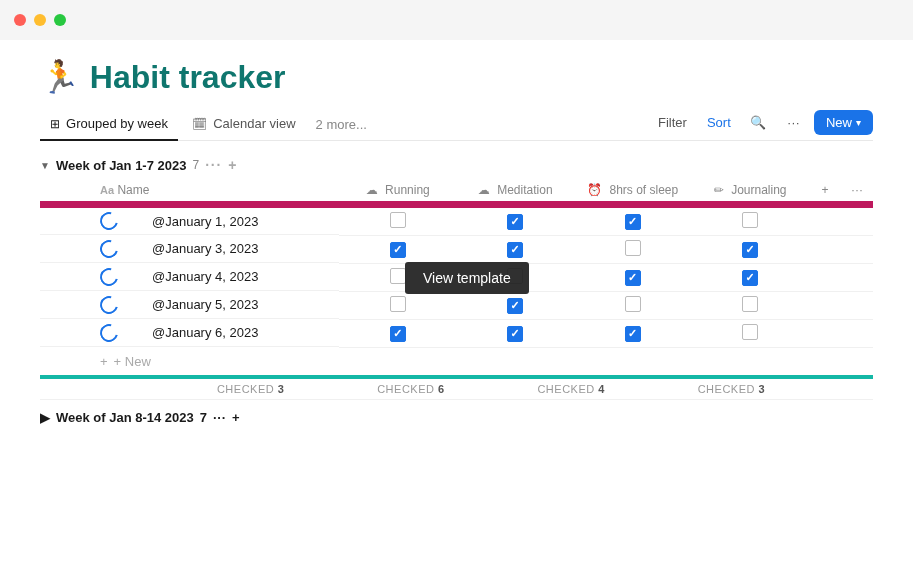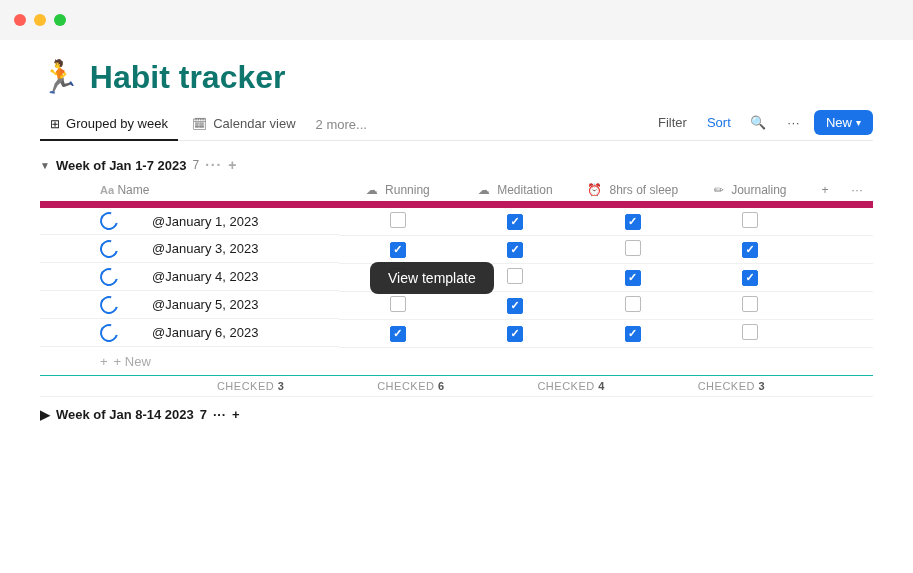--- a/index.html
+++ b/index.html
@@ -226,21 +226,21 @@
       font-size: 11px;
       font-weight: bold;
     }
 
     
     .footer-row td {
       padding: 6px 8px;
       font-size: 11px;
       color: #999;
       text-align: center;
-      border-top: 1px solid #14b8a6;
+      border-top: 4px solid #14b8a6;
       letter-spacing: 0.5px;
     }
     .footer-row td.name-col-footer {
       padding-left: 60px;
       text-align: left;
     }
 
     
     .new-row {
       display: flex;
@@ -261,25 +261,25 @@
       font-size: 13px;
       font-weight: 600;
       color: #1a1a1a;
       cursor: pointer;
     }
 
     
     .tooltip-overlay {
       position: absolute;
       top: 262px;
-      left: 370px;
+      left: 405px;
       background: rgba(30,30,30,0.92);
       color: white;
       padding: 8px 18px;
-      border-radius: 8px;
+      border-radius: 3px;
       font-size: 14px;
       font-weight: 500;
       pointer-events: none;
       z-index: 100;
       white-space: nowrap;
     }
 
     
     .spinner-icon {
       width: 18px;

